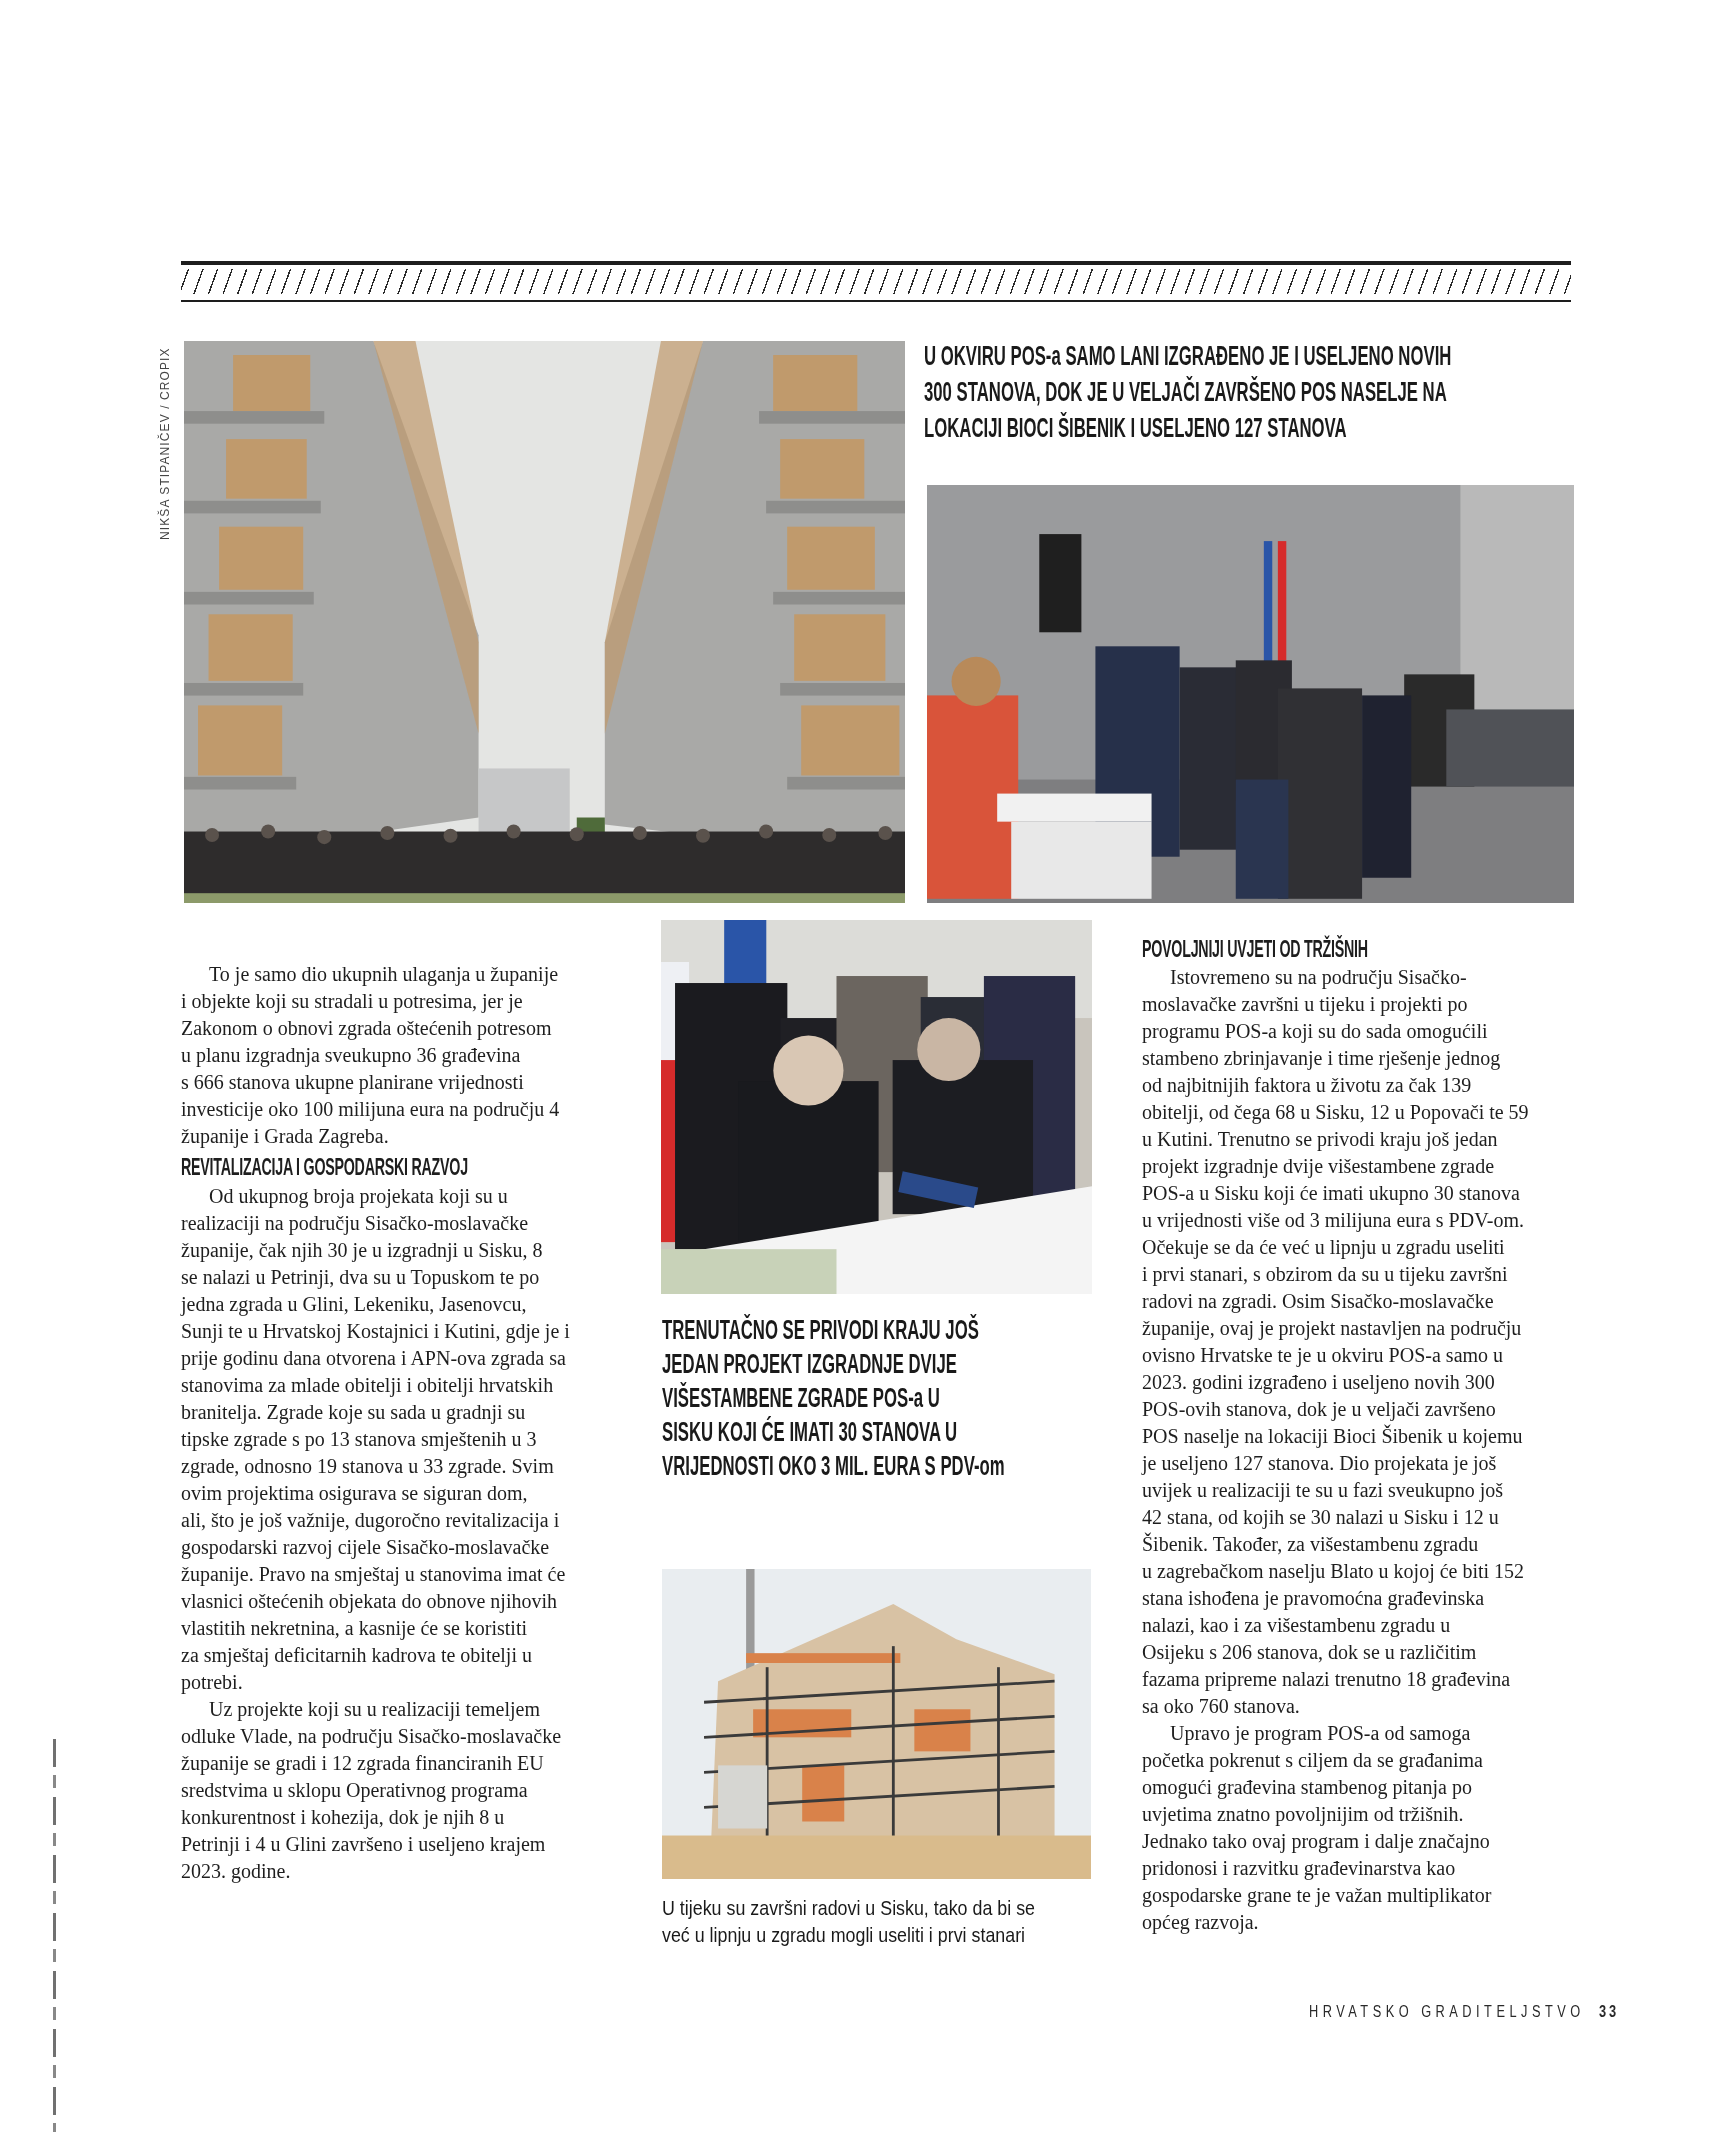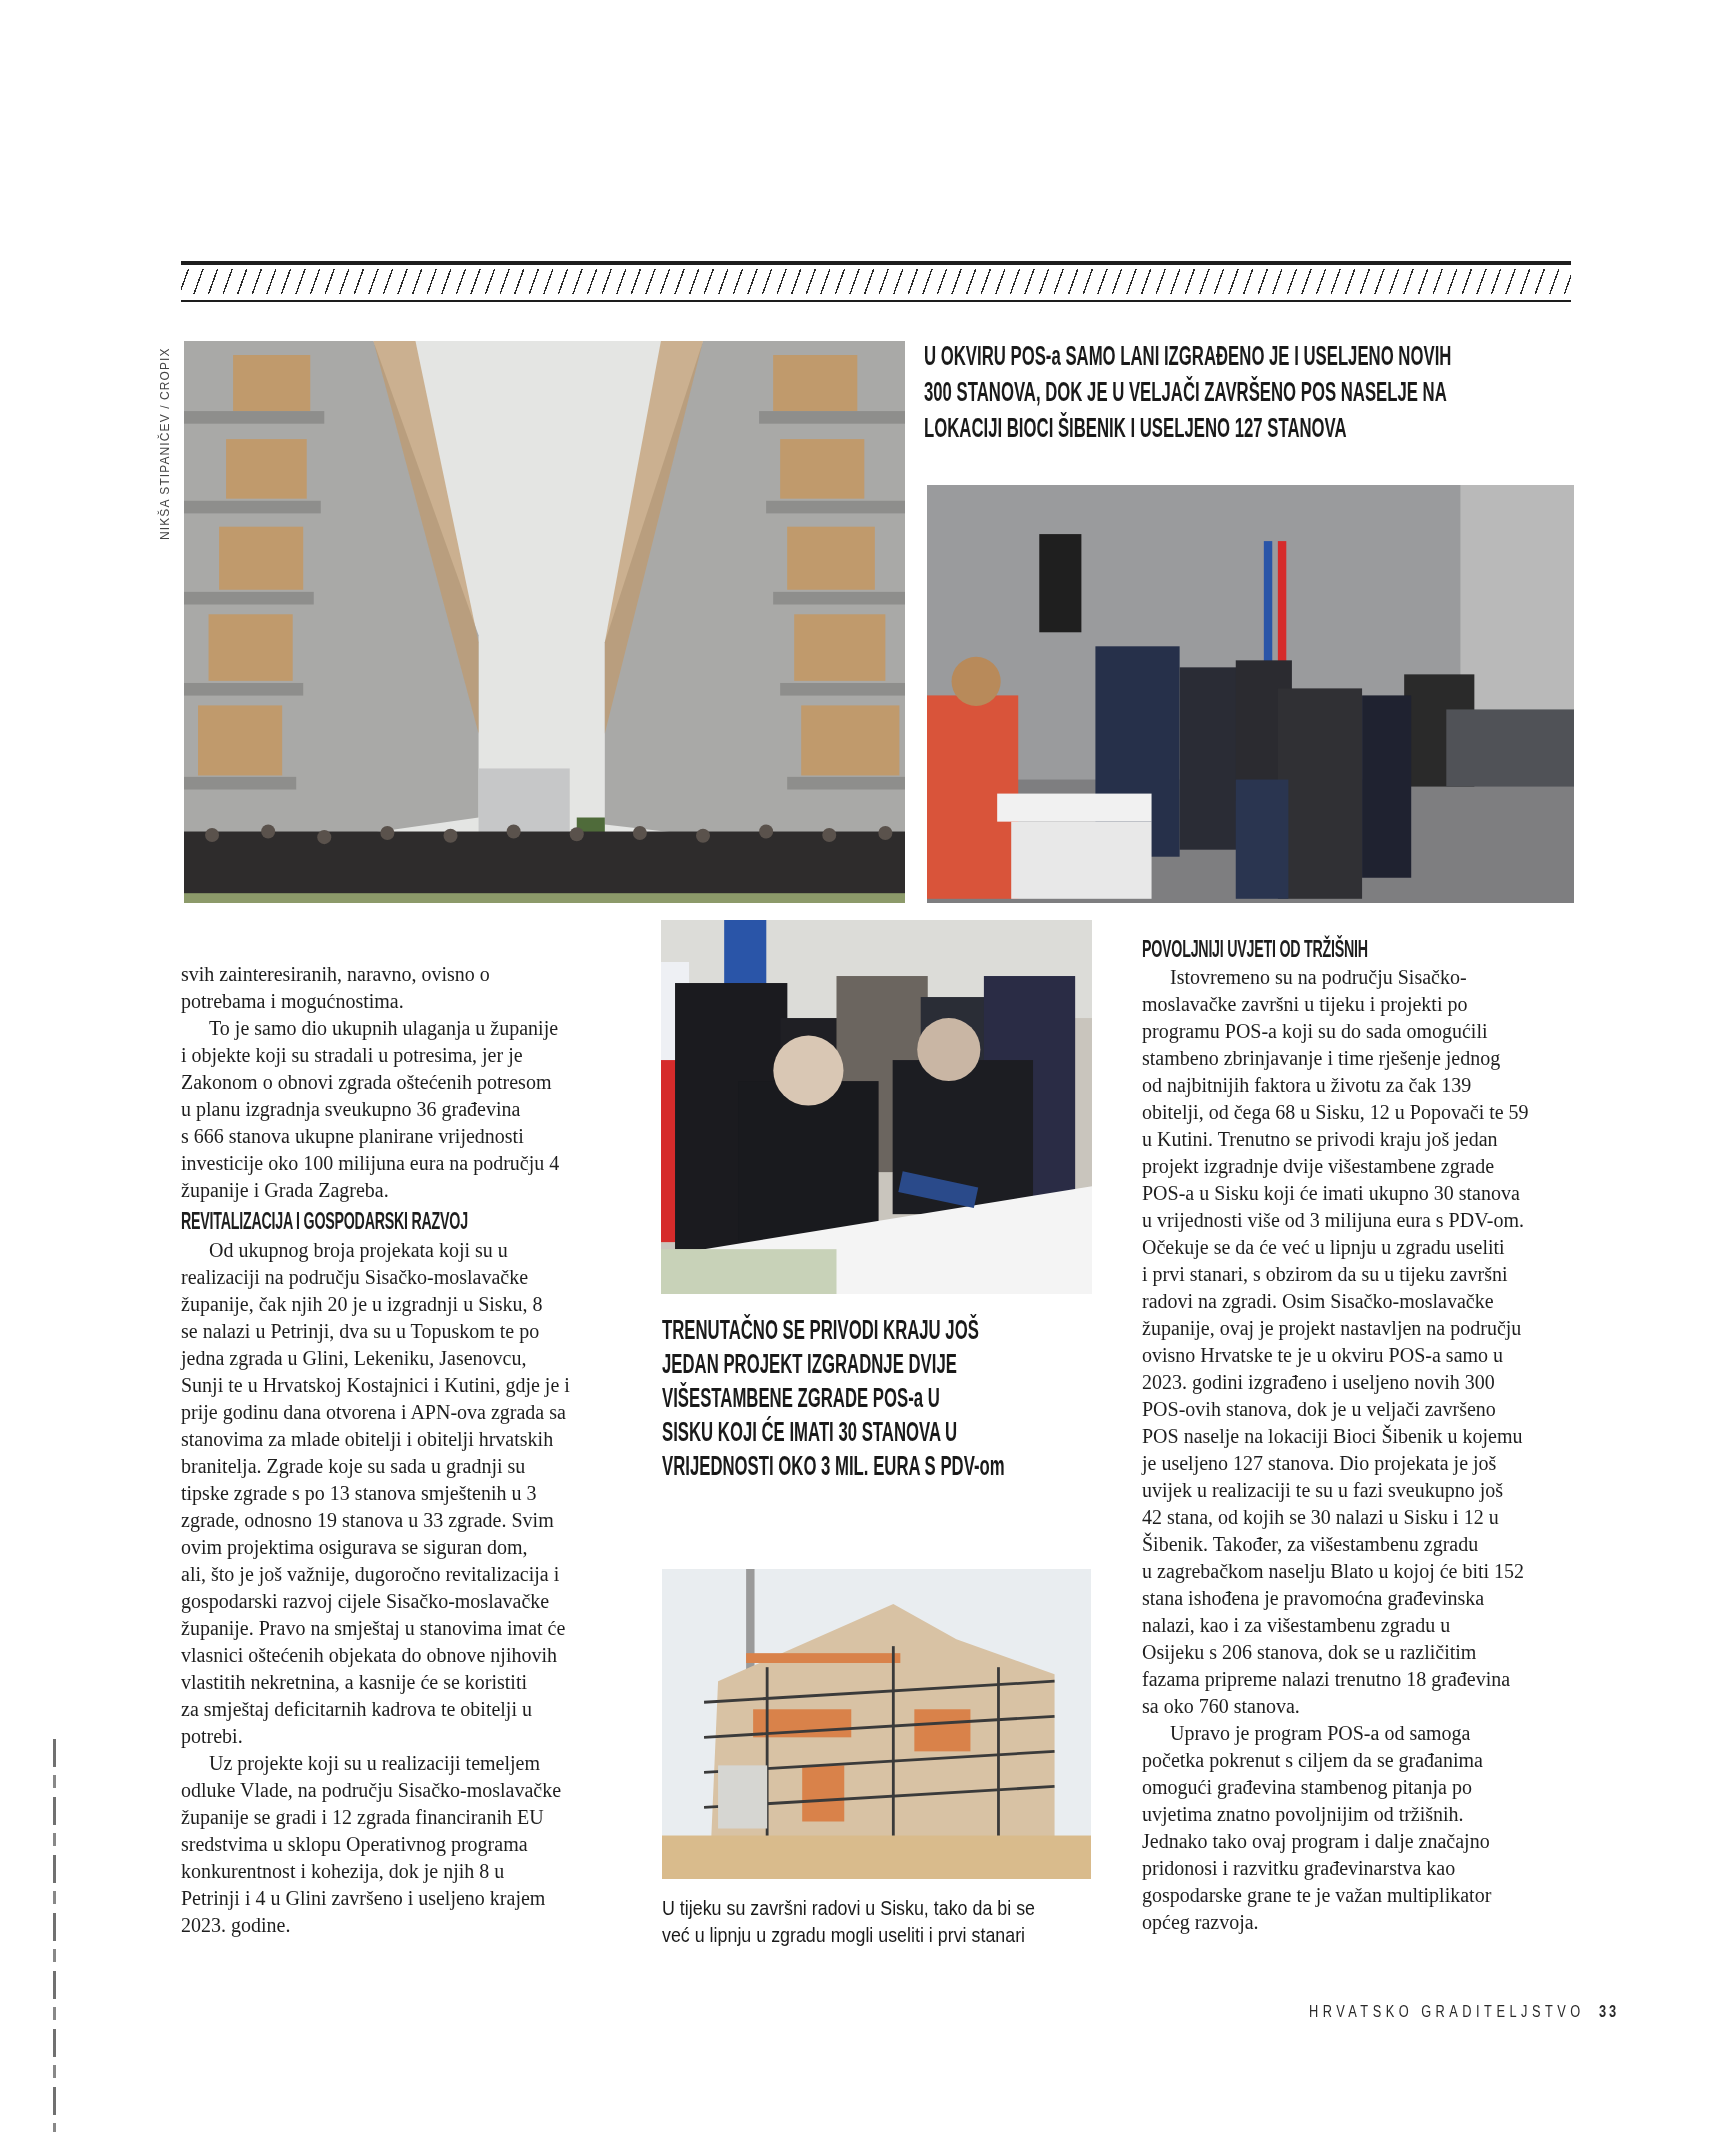--- a/index.html
+++ b/index.html
@@ -195,37 +195,33 @@
     <rect x="80" y="280" width="70" height="90" fill="#d6d6d2"></rect>
     <rect x="0" y="380" width="612" height="62" fill="#d9bb8c"></rect>
   </svg>
 </div>
 
 <div class="caption">U tijeku su završni radovi u Sisku, tako da bi se
 već u lipnju u zgradu mogli useliti i prvi stanari</div>
 
 <div class="col" id="col-left">
   <p>
-    <span class="line">svih zainteresiranih, naravno, ovisno o</span>
-    <span class="line">potrebama i mogućnostima.</span>
-  </p>
-  <p>
     <span class="line" style="padding-left:28px">To je samo dio ukupnih ulaganja u županije</span>
     <span class="line">i objekte koji su stradali u potresima, jer je</span>
     <span class="line">Zakonom o obnovi zgrada oštećenih potresom</span>
     <span class="line">u planu izgradnja sveukupno 36 građevina</span>
     <span class="line">s 666 stanova ukupne planirane vrijednosti</span>
     <span class="line">investicije oko 100 milijuna eura na području 4</span>
     <span class="line">županije i Grada Zagreba.</span>
   </p>
   <span class="subhead">REVITALIZACIJA I GOSPODARSKI RAZVOJ</span>
   <p>
     <span class="line" style="padding-left:28px">Od ukupnog broja projekata koji su u</span>
     <span class="line">realizaciji na području Sisačko-moslavačke</span>
-    <span class="line">županije, čak njih 20 je u izgradnji u Sisku, 8</span>
+    <span class="line">županije, čak njih 30 je u izgradnji u Sisku, 8</span>
     <span class="line">se nalazi u Petrinji, dva su u Topuskom te po</span>
     <span class="line">jedna zgrada u Glini, Lekeniku, Jasenovcu,</span>
     <span class="line">Sunji te u Hrvatskoj Kostajnici i Kutini, gdje je i</span>
     <span class="line">prije godinu dana otvorena i APN-ova zgrada sa</span>
     <span class="line">stanovima za mlade obitelji i obitelji hrvatskih</span>
     <span class="line">branitelja. Zgrade koje su sada u gradnji su</span>
     <span class="line">tipske zgrade s po 13 stanova smještenih u 3</span>
     <span class="line">zgrade, odnosno 19 stanova u 33 zgrade. Svim</span>
     <span class="line">ovim projektima osigurava se siguran dom,</span>
     <span class="line">ali, što je još važnije, dugoročno revitalizacija i</span>

